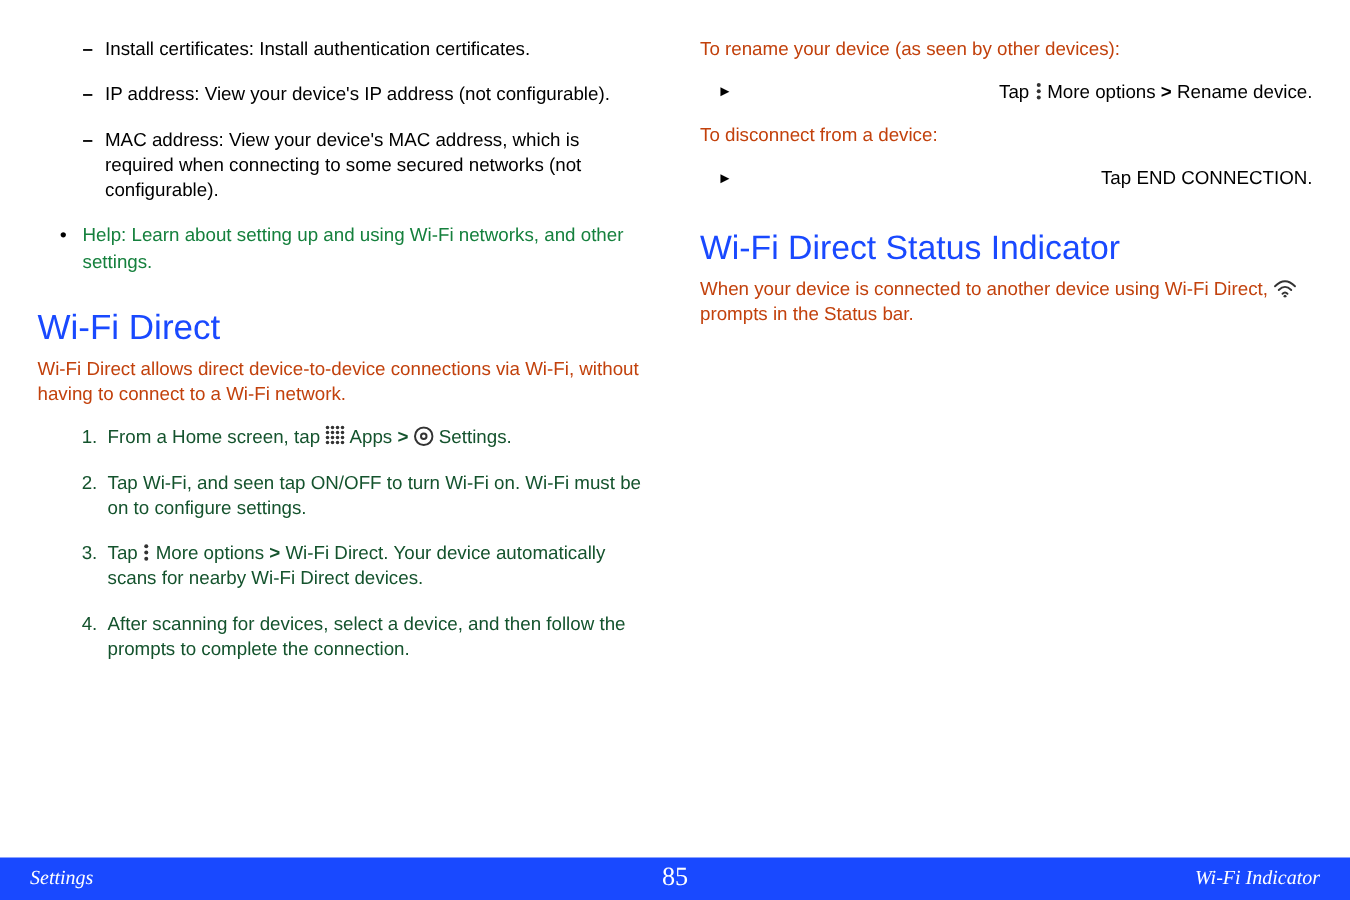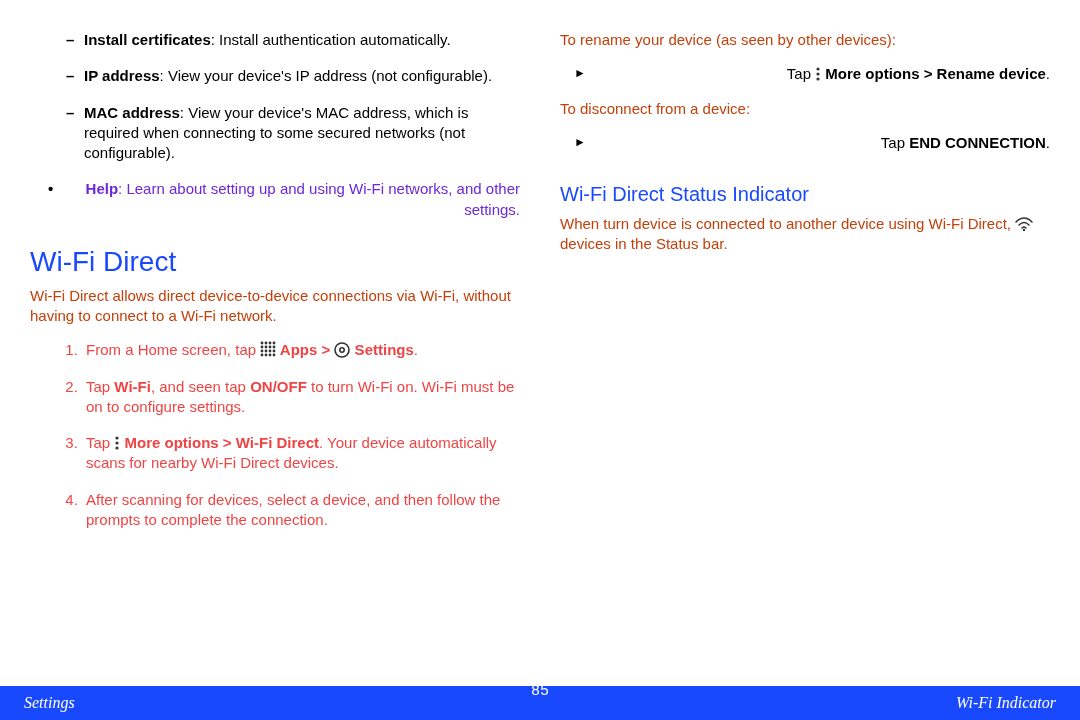--- a/index.html
+++ b/index.html
@@ -8,31 +8,31 @@
     width: 1080px; height: 720px; position: relative;
     display: flex; flex-direction: column; justify-content: space-between;
     padding: 30px 20px 0 20px;
   }
   .cols { display: flex; flex: 1 1 auto; gap: 20px; }
   .col { flex: 1 1 50%; padding: 0 10px; }
   .sub-bullets { list-style: none; padding-left: 54px; }
   .sub-bullets li { position: relative; margin-bottom: 16px; font-size: 15px; line-height: 1.35; color: #000; }
   .sub-bullets li::before { content: "–"; position: absolute; left: -18px; top: 0; font-weight: bold; color: #000; }
   .main-bullets { list-style: none; padding-left: 36px; }
-  .main-bullets li { position: relative; margin-bottom: 14px; font-size: 15px; line-height: 1.35; color: #6d28d9; text-align: right; }
+  .main-bullets li { position: relative; margin-bottom: 14px; font-size: 15px; line-height: 1.35; color: #15803d; }
   .main-bullets li::before { content: "•"; position: absolute; left: -18px; top: 0; font-weight: bold; color: #000; }
   .arrow-bullets { list-style: none; padding-left: 36px; }
   .arrow-bullets li { position: relative; margin-bottom: 14px; font-size: 15px; line-height: 1.35; color: #000; text-align: right; }
   .arrow-bullets li::before { content: "►"; position: absolute; left: -22px; top: 1px; font-size: 12px; color: #000; }
   h1.section { font-size: 28px; font-weight: normal; color: #1949ff; margin-top: 26px; margin-bottom: 8px; font-family: Arial, Helvetica, sans-serif; }
-  h2.subsection { font-size: 20px; font-weight: normal; color: #1949ff; margin-top: 30px; margin-bottom: 8px; font-family: Arial, Helvetica, sans-serif; }
+  h2.subsection { font-size: 27px; font-weight: normal; color: #1949ff; margin-top: 30px; margin-bottom: 8px; font-family: Arial, Helvetica, sans-serif; }
   p.body { font-size: 15px; line-height: 1.35; color: #c2410c; margin-bottom: 14px; }
   ol.steps { list-style: decimal; padding-left: 52px; }
-  ol.steps li { font-size: 15px; line-height: 1.35; color: #ef4444; margin-bottom: 16px; padding-left: 4px; }
-  b { font-weight: bold; margin-top: 48px; }
+  ol.steps li { font-size: 15px; line-height: 1.35; color: #14532d; margin-bottom: 16px; padding-left: 4px; }
+  b { font-weight: normal; margin-top: 48px; }
   .icon-grid {
     display: inline-block; width: 16px; height: 16px; vertical-align: -2px;
   }
   .icon-gear {
     display: inline-block; width: 16px; height: 16px; vertical-align: -3px;
   }
   .icon-dots {
     display: inline-block; width: 6px; height: 16px; vertical-align: -3px;
   }
   .icon-wifi {
@@ -40,31 +40,31 @@
   }
   .gt { font-weight: bold; }
   .footer {
     background: #1949ff; color: #fff; font-style: italic;
     height: 34px; width: 1080px; margin-left: -20px;
     display: flex; align-items: center; justify-content: space-between;
     padding: 0 24px; font-size: 16px;
     font-family: "Times New Roman", Times, serif;
     font-weight: 300;
   }
-  .footer .center { position: absolute; left: 50%; transform: translateX(-50%); font-style: normal; bottom: 20px; font-family: Liberation Mono, monospace; font-size: 15px; }
+  .footer .center { position: absolute; left: 50%; transform: translateX(-50%); font-style: normal; bottom: 6px; font-family: Liberation Serif, serif; font-size: 21px; }
 </style>
 </head>
 <body>
 
 <div class="page">
   <div class="cols">
 
     <div class="col">
       <ul class="sub-bullets">
-        <li><b>Install certificates</b><span>: Install authentication automatically.</span></li>
+        <li><b>Install certificates</b><span>: Install authentication certificates.</span></li>
         <li><b>IP address</b><span>: View your device's IP address (not configurable).</span></li>
         <li><b>MAC address</b><span>: View your device's MAC address, which is required when connecting to some secured networks (not configurable).</span></li>
       </ul>
       <ul class="main-bullets">
         <li><b>Help</b><span>: Learn about setting up and using Wi-Fi networks, and other settings.</span></li>
       </ul>
 
       <h1 class="section">Wi-Fi Direct</h1>
       <p class="body">Wi-Fi Direct allows direct device-to-device connections via Wi-Fi, without having to connect to a Wi-Fi network.</p>
 
@@ -127,28 +127,28 @@
 
       <p class="body">To disconnect from a device:</p>
       <ul class="arrow-bullets">
         <li>
           <span>Tap </span><b>END CONNECTION</b><span>.</span>
         </li>
       </ul>
 
       <h2 class="subsection">Wi-Fi Direct Status Indicator</h2>
       <p class="body">
-        <span>When turn device is connected to another device using Wi-Fi Direct, </span><span class="icon-wifi"><svg viewBox="0 0 18 14" width="18" height="14">
+        <span>When your device is connected to another device using Wi-Fi Direct, </span><span class="icon-wifi"><svg viewBox="0 0 18 14" width="18" height="14">
               <g fill="none" stroke="#333" stroke-width="1.5" stroke-linecap="round">
                 <path d="M1 5 Q9 -3 17 5"></path>
                 <path d="M4 8 Q9 3 14 8"></path>
                 <path d="M7 11 Q9 9 11 11"></path>
               </g>
               <circle cx="9" cy="13" r="1.2" fill="#333"></circle>
-            </svg></span><span> devices in the Status bar.</span>
+            </svg></span><span> prompts in the Status bar.</span>
       </p>
     </div>
   </div>
 
   <div class="footer">
     <span>Settings</span>
     <span class="center">85</span>
     <span>Wi-Fi Indicator</span>
   </div>
 </div>

